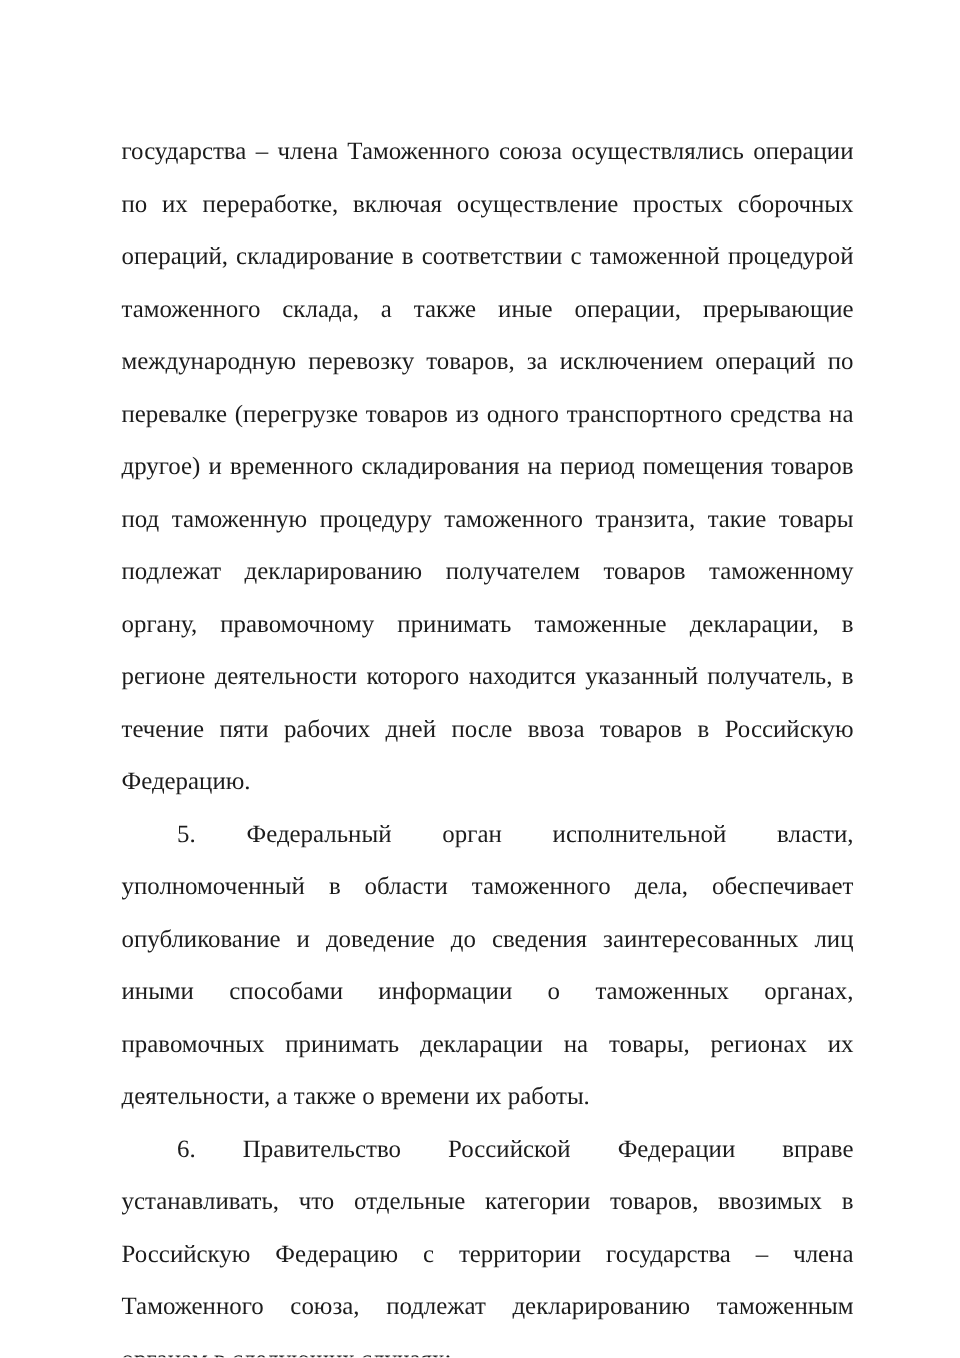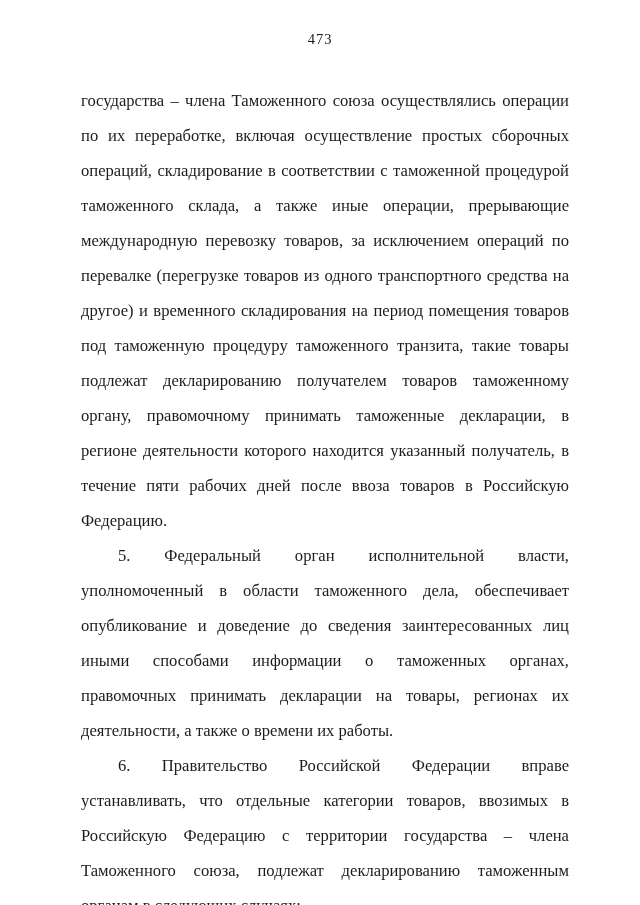--- a/index.html
+++ b/index.html
@@ -43,21 +43,20 @@
     text-indent: 0;
   }
   .para.indent {
     text-indent: 37px;
   }
 </style>
 </head>
 <body>
 
 <div class="page">
-  <div class="page-number">473</div>
 
   <div class="body-text">
     <p class="para">государства – члена Таможенного союза осуществлялись операции по их переработке, включая осуществление простых сборочных операций, складирование в соответствии с таможенной процедурой таможенного склада, а также иные операции, прерывающие международную перевозку товаров, за исключением операций по перевалке (перегрузке товаров из одного транспортного средства на другое) и временного складирования на период помещения товаров под таможенную процедуру таможенного транзита, такие товары подлежат декларированию получателем товаров таможенному органу, правомочному принимать таможенные декларации, в регионе деятельности которого находится указанный получатель, в течение пяти рабочих дней после ввоза товаров в Российскую Федерацию.</p>
     <p class="para indent">5. Федеральный орган исполнительной власти, уполномоченный в области таможенного дела, обеспечивает опубликование и доведение до сведения заинтересованных лиц иными способами информации о таможенных органах, правомочных принимать декларации на товары, регионах их деятельности, а также о времени их работы.</p>
     <p class="para indent">6. Правительство Российской Федерации вправе устанавливать, что отдельные категории товаров, ввозимых в Российскую Федерацию с территории государства – члена Таможенного союза, подлежат декларированию таможенным органам в следующих случаях:</p>
 
   </div>
 </div>
 
 </body></html>

